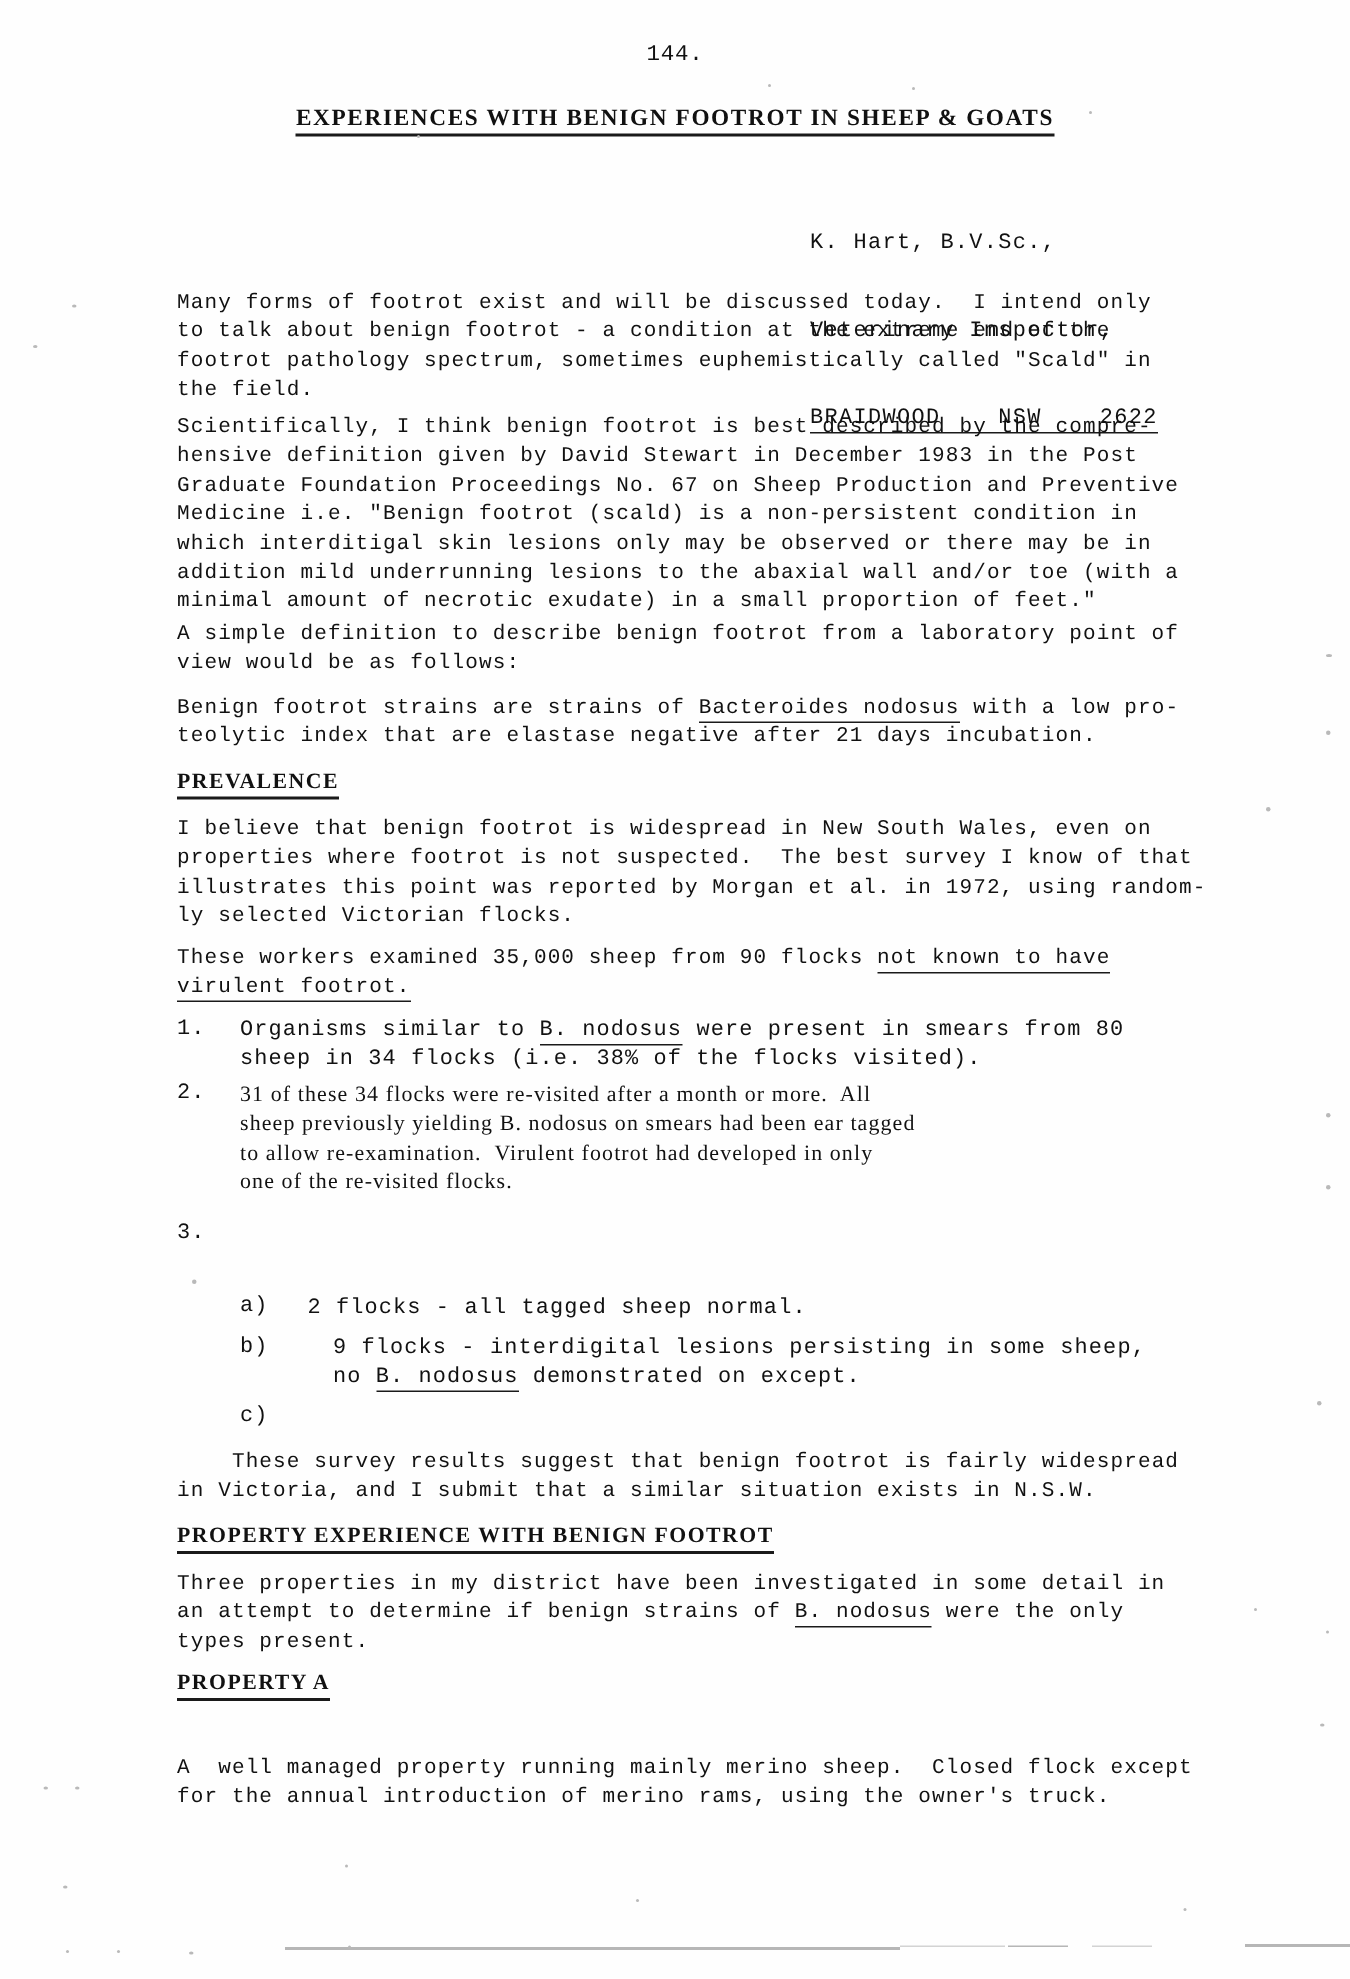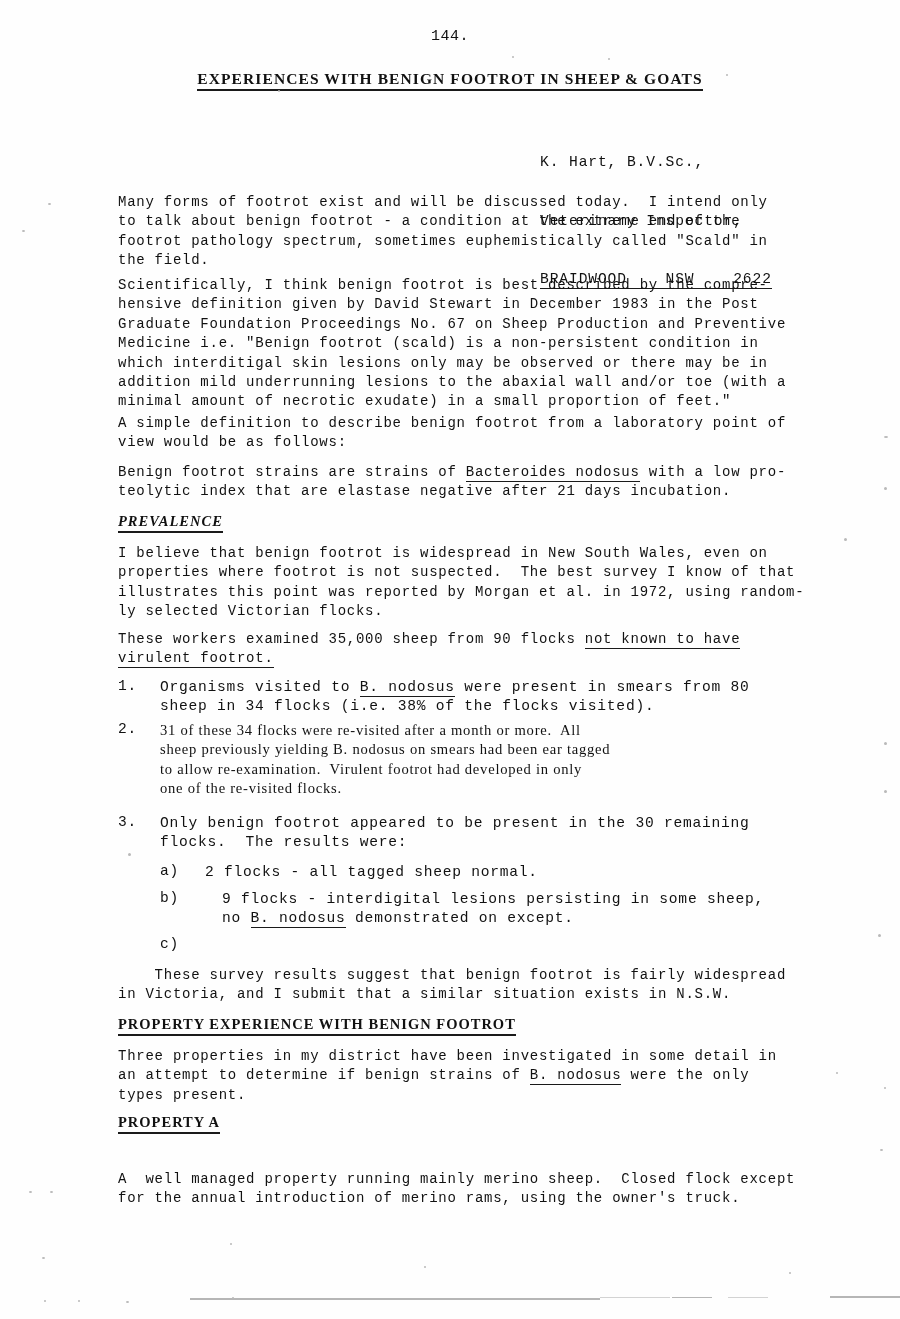--- a/index.html
+++ b/index.html
@@ -146,43 +146,41 @@
 which interditigal skin lesions only may be observed or there may be in
 addition mild underrunning lesions to the abaxial wall and/or toe (with a
 minimal amount of necrotic exudate) in a small proportion of feet."</div>
 
   <div class="body-text" style="top:414px;">A simple definition to describe benign footrot from a laboratory point of
 view would be as follows:</div>
 
   <div class="body-text" style="top:463px;"><span>Benign footrot strains are strains of </span><span class="u-inline">Bacteroides nodosus</span><span> with a low pro-
 teolytic index that are elastase negative after 21 days incubation.</span></div>
 
-  <div class="sec-head" style="top:513px;font-style:italic;"><span class="u">PREVALENCE</span></div>
+  <div class="sec-head" style="top:513px;"><span class="u">PREVALENCE</span></div>
 
   <div class="body-text" style="top:544px;">I believe that benign footrot is widespread in New South Wales, even on
 properties where footrot is not suspected.  The best survey I know of that
 illustrates this point was reported by Morgan et al. in 1972, using random-
 ly selected Victorian flocks.</div>
 
   <div class="body-text" style="top:630px;"><span>These workers examined 35,000 sheep from 90 flocks </span><span class="u-inline">not known to have</span>
 <span class="u-inline">virulent footrot.</span></div>
 
   <div class="list-marker" style="top:678px; left:118px;">1.</div>
-  <div class="list-row" style="top:678px; left:160px; width:700px;"><span>Organisms visited to </span><span class="u-inline">B. nodosus</span><span> were present in smears from 80
+  <div class="list-row" style="top:678px; left:160px; width:700px;"><span>Organisms similar to </span><span class="u-inline">B. nodosus</span><span> were present in smears from 80
 sheep in 34 flocks (i.e. 38% of the flocks visited).</span></div>
 
   <div class="list-marker" style="top:721px; left:118px;">2.</div>
   <div class="list-row" style="top:721px; left:160px; width:700px;font-family:Liberation Serif, serif;">31 of these 34 flocks were re-visited after a month or more.  All
 sheep previously yielding B. nodosus on smears had been ear tagged
 to allow re-examination.  Virulent footrot had developed in only
 one of the re-visited flocks.</div>
 
   <div class="list-marker" style="top:814px; left:118px;">3.</div>
-  <div class="list-row" style="top:814px; left:160px; width:700px;">Only benign footrot appeared to be present in the 30 remaining
-flocks.  The results were:</div>
 
   <div class="list-marker" style="top:863px; left:160px;">a)</div>
   <div class="list-row" style="top:863px; left:205px; width:660px;">2 flocks - all tagged sheep normal.</div>
 
   <div class="list-marker" style="top:890px; left:160px;">b)</div>
   <div class="list-row" style="top:890px; left:222px; width:660px;"><span>9 flocks - interdigital lesions persisting in some sheep,
 no </span><span class="u-inline">B. nodosus</span><span> demonstrated on except.</span></div>
 
   <div class="list-marker" style="top:936px; left:160px;">c)</div>
 

